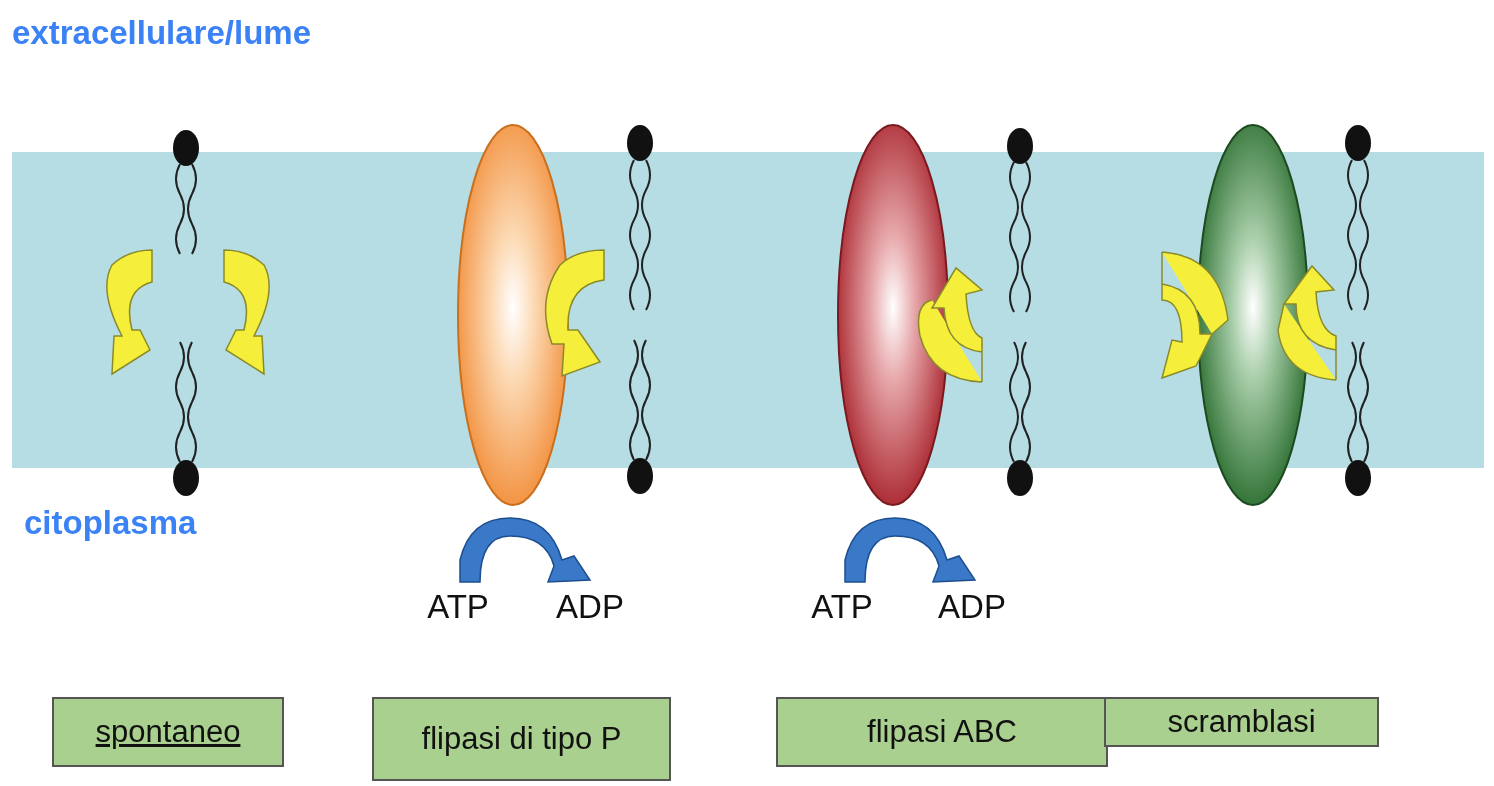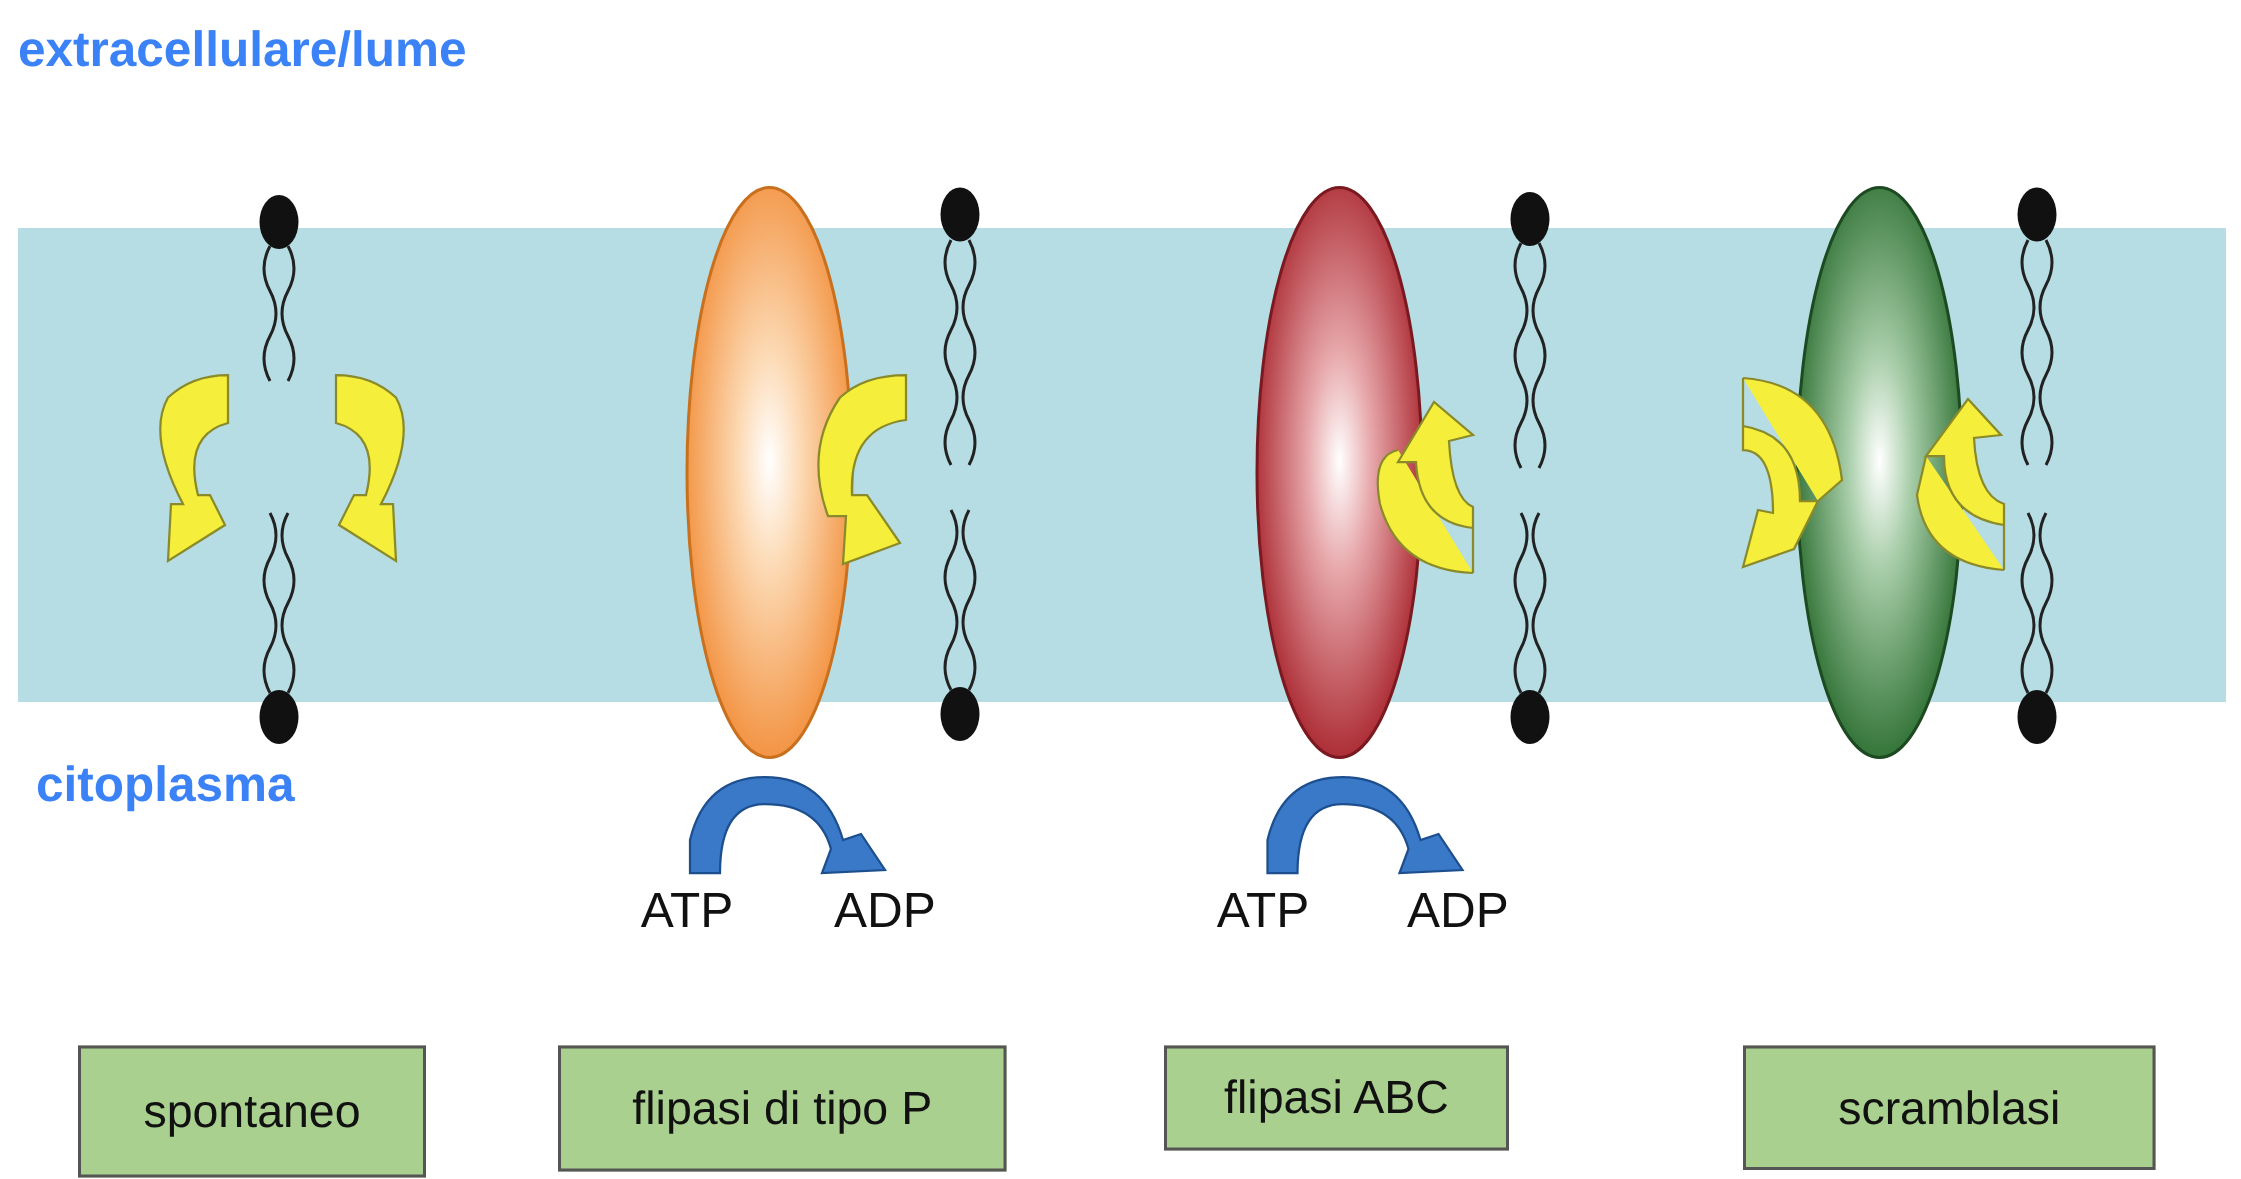--- a/index.html
+++ b/index.html
@@ -93,16 +93,16 @@
 
   <text class="lbl" x="458" y="618" font-size="33" text-anchor="middle" fill="#111">ATP</text>
   <text class="lbl" x="590" y="618" font-size="33" text-anchor="middle" fill="#111">ADP</text>
   <text class="lbl" x="842" y="618" font-size="33" text-anchor="middle" fill="#111">ATP</text>
   <text class="lbl" x="972" y="618" font-size="33" text-anchor="middle" fill="#111">ADP</text>
 </svg>
 
 <div class="side" style="left:12px;top:14px;">extracellulare/lume</div>
 <div class="side" style="left:24px;top:504px;">citoplasma</div>
 
-<div class="box" style="left:52px;top:697px;width:232px;height:88px;">spontaneo</div>
+<div class="box" style="left:52px;top:697px;width:232px;height:70px;text-decoration:underline;">spontaneo</div>
 <div class="box" style="left:372px;top:697px;width:299px;height:84px;">flipasi di tipo P</div>
-<div class="box" style="left:776px;top:697px;width:230px;height:70px;">flipasi ABC</div>
-<div class="box" style="left:1162px;top:697px;width:275px;height:83px;">scramblasi</div>
+<div class="box" style="left:776px;top:697px;width:332px;height:70px;">flipasi ABC</div>
+<div class="box" style="left:1104px;top:697px;width:275px;height:50px;">scramblasi</div>
 
 </body></html>

